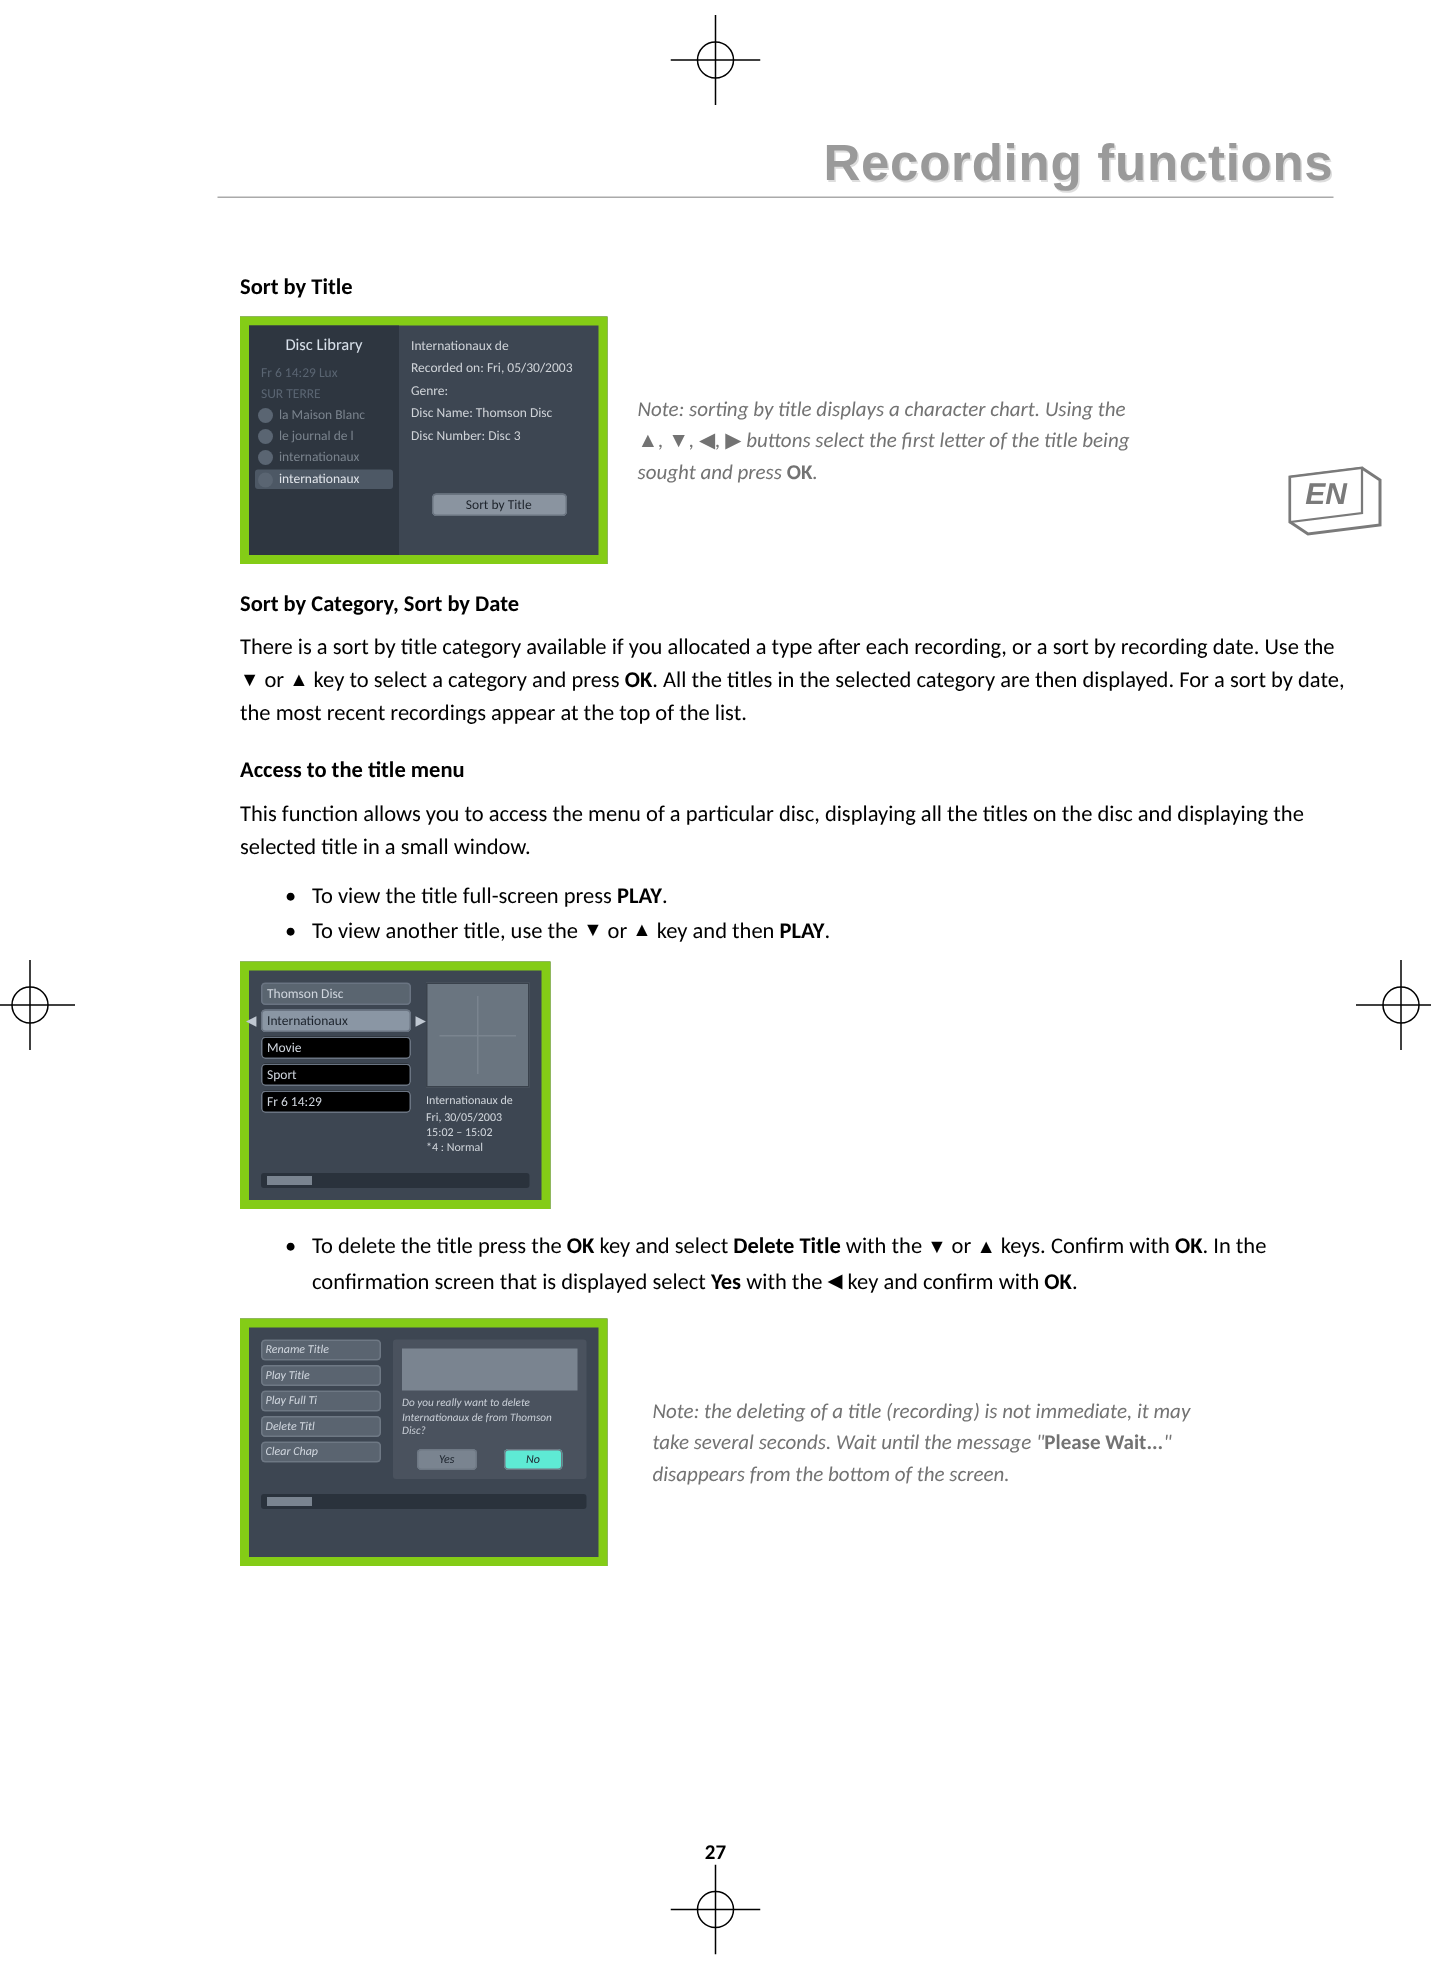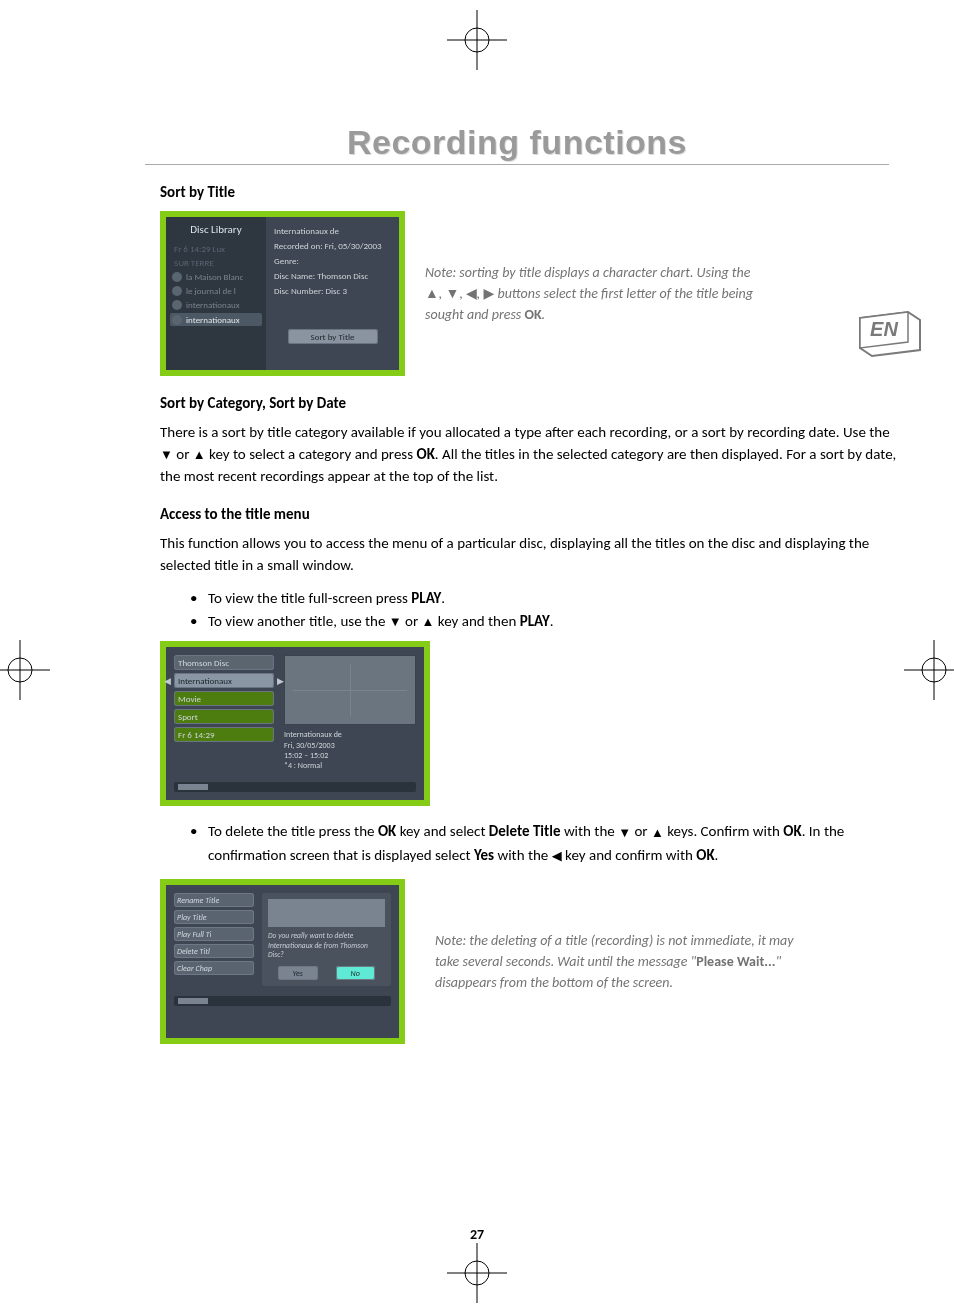--- a/index.html
+++ b/index.html
@@ -23,24 +23,23 @@
     position: absolute;
     top: 640px;
     width: 60px; height: 60px;
   }
   .reg-left { left: -10px; }
   .reg-right { right: -10px; }
   .reg-mark svg { width: 60px; height: 60px; }
   .page-header {
     position: absolute;
     top: 90px; left: 145px; right: 65px;
-    text-align: center;
+    text-align: right;
     border-bottom: 1px solid #aaa;
     padding-bottom: 2px;
-    margin-top: 33px;
   }
   .page-header h1 {
     font-size: 34px;
     font-weight: bold;
     color: #9a9a9a;
     letter-spacing: 0.5px;
     text-shadow: 1px 1px 0 #ddd;
     font-family: Arial, sans-serif;
   }
   .content {
@@ -110,25 +109,25 @@
   }
   ul.bullets li::before {
     content: "•";
     position: absolute;
     left: 0;
   }
   .inline-arrow {
     display:inline-block; vertical-align:middle;
     font-size: 13px;
   }
-  .shot2 { width: 270px; height: 165px; padding: 8px; display:flex; flex-direction:column; }
+  .shot2 { width: 207px; height: 165px; padding: 8px; display:flex; flex-direction:column; }
   .shot2 .row2 { display:flex; gap:10px; }
   .shot2 .menu-col { width: 100px; display:flex; flex-direction:column; gap:3px; }
   .shot2 .menu-item {
-    background:#4d7c0f; color:#d0d6de; font-size:9px; padding:2px 4px;
+    background:#000000; color:#d0d6de; font-size:9px; padding:2px 4px;
     border-radius:3px; box-shadow: inset 0 0 0 1px #6a7482;
   }
   .shot2 .menu-item.top { background:#5a6570; }
   .shot2 .menu-item.sel { background:#8a96a4; color:#1c232c; position:relative; }
   .shot2 .menu-item.sel::before { content:"◀"; position:absolute; left:-10px; color:#c0c8d2; font-size:9px;}
   .shot2 .menu-item.sel::after { content:"▶"; position:absolute; right:-10px; color:#c0c8d2; font-size:9px;}
   .shot2 .preview {
     flex:1; display:flex; flex-direction:column;
   }
   .shot2 .pv-img { height: 70px; background:#6a7580; border:1px solid #3a424c; position:relative; overflow:hidden;}

